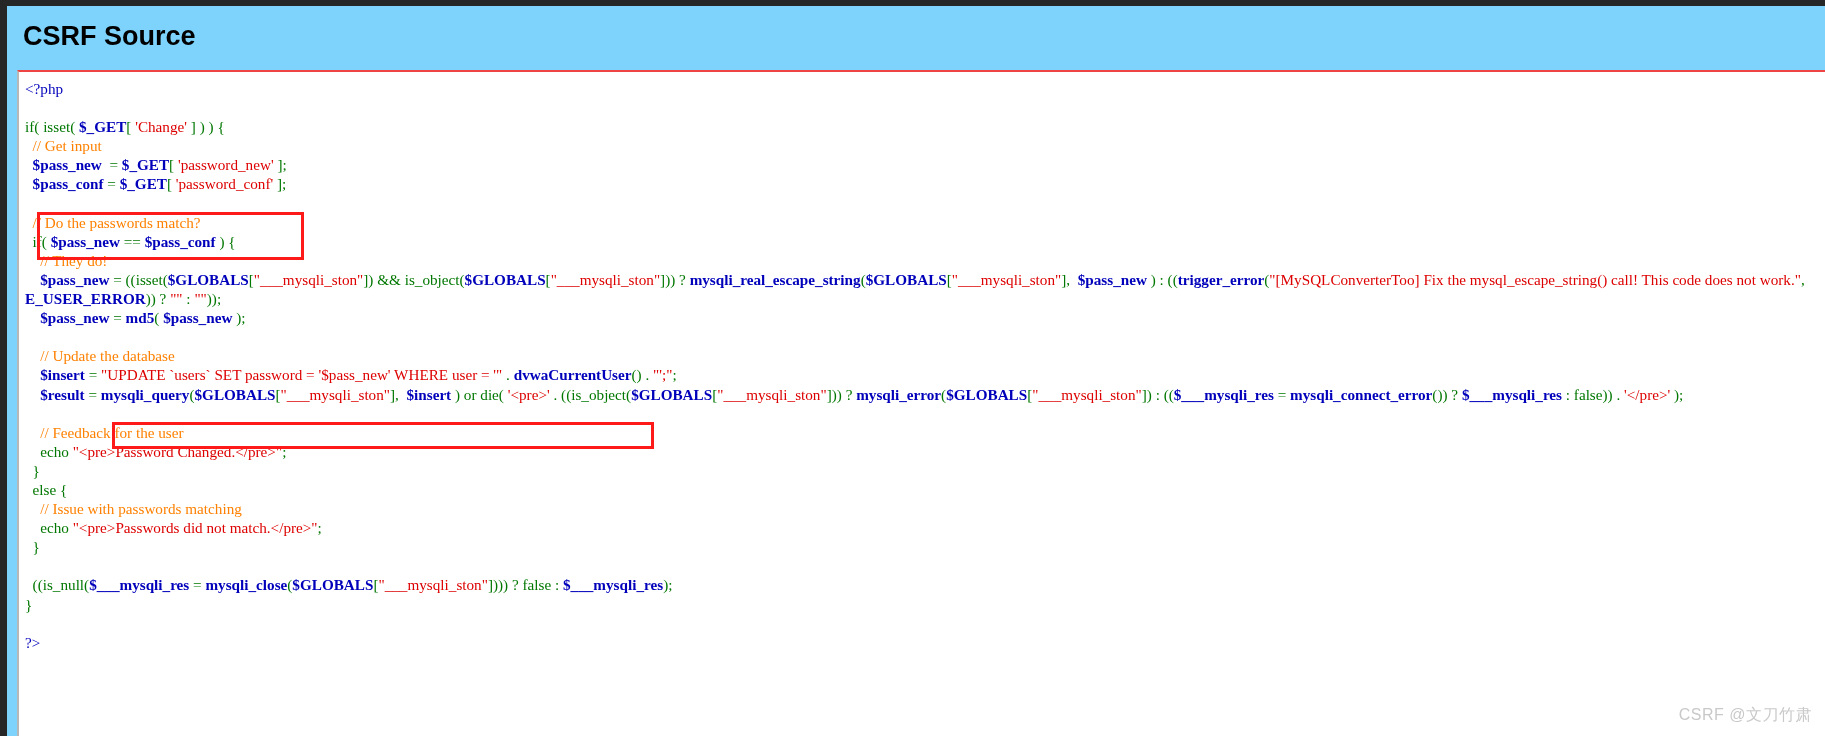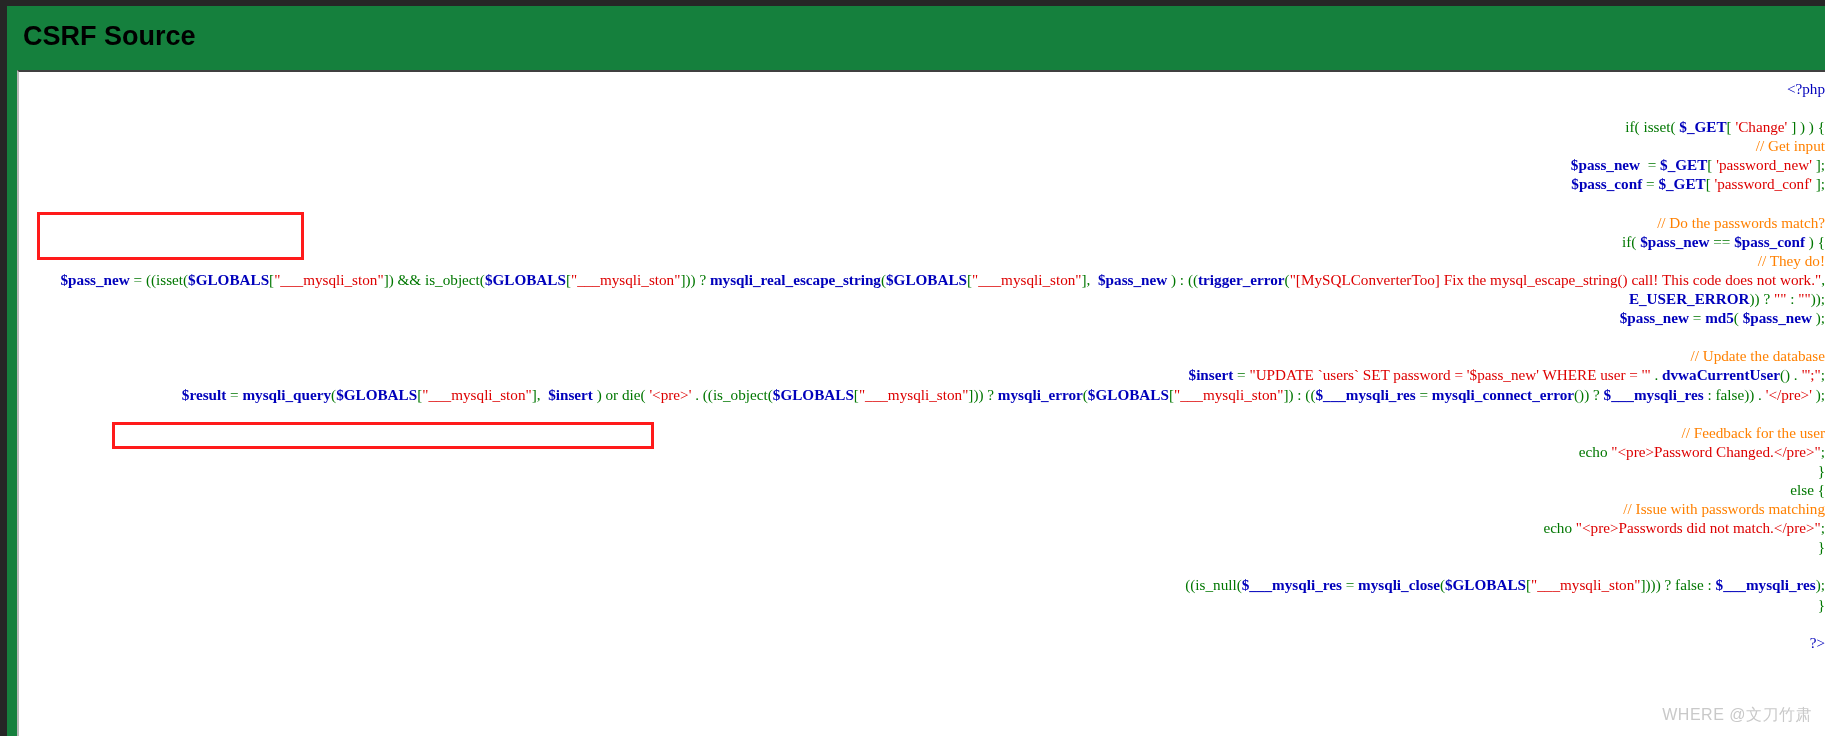--- a/index.html
+++ b/index.html
@@ -12,27 +12,26 @@
     height: 736px;
     overflow: hidden;
     font-family: "Liberation Serif", "DejaVu Serif", serif;
     position: relative;
   }
 
   
   .page-frame {
     position: absolute;
     inset: 0;
-    background: #15803d;
+    background: #7dd3fc;
     border-left: 7px solid #262626;
     border-top: 6px solid #262626;
     border-right: 0;
     border-bottom: 0;
     box-sizing: border-box;
-    text-align: right;
   }
 
   .title {
     position: absolute;
     left: 16px;
     top: 15px;
     font-family: "Liberation Sans", "DejaVu Sans", sans-serif;
     font-size: 27px;
     font-weight: bold;
     color: #000000;
@@ -40,21 +39,21 @@
     white-space: nowrap;
   }
 
   .code-box {
     position: absolute;
     left: 10px;
     top: 64px;
     right: 0;
     bottom: 0;
     background: #ffffff;
-    border-top: 2px solid #404040;
+    border-top: 2px solid #ef4444;
     border-left: 2px solid #b8b8b8;
     box-sizing: border-box;
     overflow: hidden;
     padding-left: 8px;
   }
 
   .code {
     position: absolute;
     left: 6px;
     top: 7px;
@@ -104,16 +103,16 @@
 
   <div class="title">CSRF Source</div>
 
   <div class="code-box">
     <div class="code" id="code-render"><span class="ln"><span class="t-tag">&lt;?php</span></span><span class="ln">&nbsp;</span><span class="ln"><span class="t-kw">if( </span><span class="t-kw">isset</span><span class="t-kw">( </span><span class="t-var">$_GET</span><span class="t-kw">[ </span><span class="t-str">'Change'</span><span class="t-kw"> ] ) ) {</span></span><span class="ln"><span>  </span><span class="t-com">// Get input</span></span><span class="ln"><span>  </span><span class="t-var">$pass_new</span><span class="t-kw">  = </span><span class="t-var">$_GET</span><span class="t-kw">[ </span><span class="t-str">'password_new'</span><span class="t-kw"> ];</span></span><span class="ln"><span>  </span><span class="t-var">$pass_conf</span><span class="t-kw"> = </span><span class="t-var">$_GET</span><span class="t-kw">[ </span><span class="t-str">'password_conf'</span><span class="t-kw"> ];</span></span><span class="ln">&nbsp;</span><span class="ln"><span>  </span><span class="t-com">// Do the passwords match?</span></span><span class="ln"><span>  </span><span class="t-kw">if( </span><span class="t-var">$pass_new</span><span class="t-kw"> == </span><span class="t-var">$pass_conf</span><span class="t-kw"> ) {</span></span><span class="ln"><span>    </span><span class="t-com">// They do!</span></span><span class="ln"><span>    </span><span class="t-var">$pass_new</span><span class="t-kw"> = ((</span><span class="t-kw">isset</span><span class="t-kw">(</span><span class="t-var">$GLOBALS</span><span class="t-kw">[</span><span class="t-str">"___mysqli_ston"</span><span class="t-kw">]) &amp;&amp; </span><span class="t-kw">is_object</span><span class="t-kw">(</span><span class="t-var">$GLOBALS</span><span class="t-kw">[</span><span class="t-str">"___mysqli_ston"</span><span class="t-kw">])) ? </span><span class="t-var">mysqli_real_escape_string</span><span class="t-kw">(</span><span class="t-var">$GLOBALS</span><span class="t-kw">[</span><span class="t-str">"___mysqli_ston"</span><span class="t-kw">],  </span><span class="t-var">$pass_new</span><span class="t-kw"> ) : ((</span><span class="t-var">trigger_error</span><span class="t-kw">(</span><span class="t-str">"[MySQLConverterToo] Fix the mysql_escape_string() call! This code does not work."</span><span class="t-kw">, </span><span class="t-var">E_USER_ERROR</span><span class="t-kw">)) ? </span><span class="t-str">""</span><span class="t-kw"> : </span><span class="t-str">""</span><span class="t-kw">));</span></span><span class="ln"><span>    </span><span class="t-var">$pass_new</span><span class="t-kw"> = </span><span class="t-var">md5</span><span class="t-kw">( </span><span class="t-var">$pass_new</span><span class="t-kw"> );</span></span><span class="ln">&nbsp;</span><span class="ln"><span>    </span><span class="t-com">// Update the database</span></span><span class="ln"><span>    </span><span class="t-var">$insert</span><span class="t-kw"> = </span><span class="t-str">"UPDATE `users` SET password = '$pass_new' WHERE user = '"</span><span class="t-kw"> . </span><span class="t-var">dvwaCurrentUser</span><span class="t-kw">() . </span><span class="t-str">"';"</span><span class="t-kw">;</span></span><span class="ln"><span>    </span><span class="t-var">$result</span><span class="t-kw"> = </span><span class="t-var">mysqli_query</span><span class="t-kw">(</span><span class="t-var">$GLOBALS</span><span class="t-kw">[</span><span class="t-str">"___mysqli_ston"</span><span class="t-kw">],  </span><span class="t-var">$insert</span><span class="t-kw"> ) or die( </span><span class="t-str">'&lt;pre&gt;'</span><span class="t-kw"> . ((</span><span class="t-kw">is_object</span><span class="t-kw">(</span><span class="t-var">$GLOBALS</span><span class="t-kw">[</span><span class="t-str">"___mysqli_ston"</span><span class="t-kw">])) ? </span><span class="t-var">mysqli_error</span><span class="t-kw">(</span><span class="t-var">$GLOBALS</span><span class="t-kw">[</span><span class="t-str">"___mysqli_ston"</span><span class="t-kw">]) : ((</span><span class="t-var">$___mysqli_res</span><span class="t-kw"> = </span><span class="t-var">mysqli_connect_error</span><span class="t-kw">()) ? </span><span class="t-var">$___mysqli_res</span><span class="t-kw"> : </span><span class="t-kw">false</span><span class="t-kw">)) . </span><span class="t-str">'&lt;/pre&gt;'</span><span class="t-kw"> );</span></span><span class="ln">&nbsp;</span><span class="ln"><span>    </span><span class="t-com">// Feedback for the user</span></span><span class="ln"><span>    </span><span class="t-kw">echo </span><span class="t-str">"&lt;pre&gt;Password Changed.&lt;/pre&gt;"</span><span class="t-kw">;</span></span><span class="ln"><span>  </span><span class="t-kw">}</span></span><span class="ln"><span>  </span><span class="t-kw">else {</span></span><span class="ln"><span>    </span><span class="t-com">// Issue with passwords matching</span></span><span class="ln"><span>    </span><span class="t-kw">echo </span><span class="t-str">"&lt;pre&gt;Passwords did not match.&lt;/pre&gt;"</span><span class="t-kw">;</span></span><span class="ln"><span>  </span><span class="t-kw">}</span></span><span class="ln">&nbsp;</span><span class="ln"><span>  </span><span class="t-kw">((</span><span class="t-kw">is_null</span><span class="t-kw">(</span><span class="t-var">$___mysqli_res</span><span class="t-kw"> = </span><span class="t-var">mysqli_close</span><span class="t-kw">(</span><span class="t-var">$GLOBALS</span><span class="t-kw">[</span><span class="t-str">"___mysqli_ston"</span><span class="t-kw">]))) ? </span><span class="t-kw">false</span><span class="t-kw"> : </span><span class="t-var">$___mysqli_res</span><span class="t-kw">);</span></span><span class="ln"><span class="t-kw">}</span></span><span class="ln">&nbsp;</span><span class="ln"><span class="t-tag">?&gt;</span></span></div>
 
     <div class="annot" id="annot-get-input"></div>
 
     <div class="annot" id="annot-sql-update"></div>
 
-    <div class="watermark">WHERE @文刀竹肃</div>
+    <div class="watermark">CSRF @文刀竹肃</div>
   </div>
 
 </div>
 
 </body></html>

